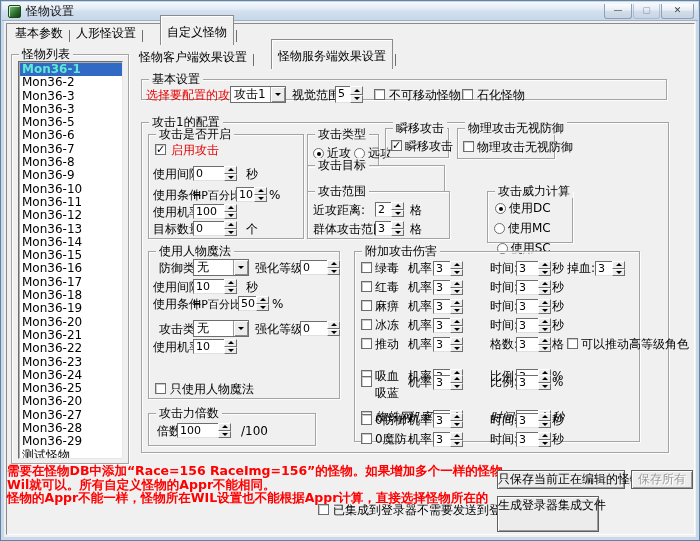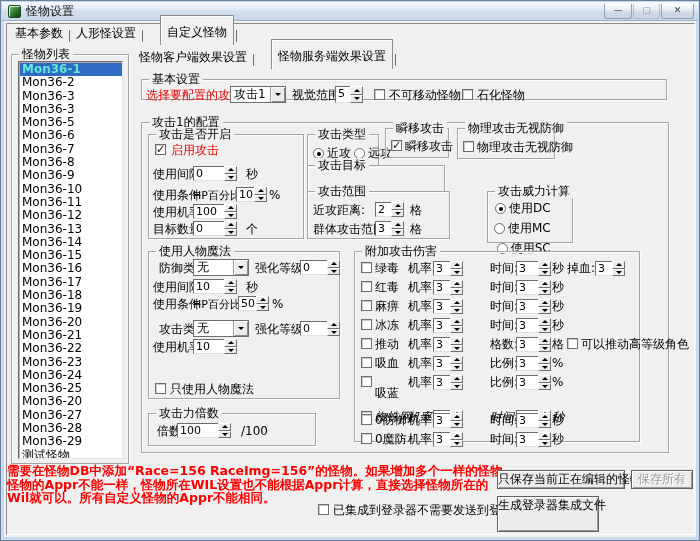--- a/index.html
+++ b/index.html
@@ -562,21 +562,21 @@
                 </span>
                 <span class="udb">
                   <i class="td"></i>
                 </span>
               </span>
             </span>
             <span class="t" style="left:197px;top:1px">格</span>
             <span class="cb" style="left:212px;top:1px"></span>
             <span class="t" style="left:226px;top:1px">可以推动高等级角色</span>
           </div>
-          <div class="dmg-row" style="top: 104px;">
+          <div class="dmg-row" style="top: 117px;">
             <span class="cb" style="left:6px;top:1px"></span>
             <span class="t" style="left:20px;top:1px">吸血</span>
             <span class="t" style="left:53px;top:1px">机率:</span>
             <span class="spin" style="left:78px;top:0;width:30px;height:15px">
               <span class="spin-v">3</span>
               <span class="ud">
                 <span class="udb">
                   <i class="tu"></i>
                 </span>
                 <span class="udb">
@@ -713,22 +713,22 @@
               </span>
             </span>
             <span class="t" style="left:197px;top:1px">秒</span>
           </div>
         </div>
     </div>
   </div>
 
   <div id="warning">
       <div>需要在怪物DB中添加“Race=156 RaceImg=156”的怪物。如果增加多个一样的怪物，</div>
+      <div>Wil就可以。所有自定义怪物的Appr不能相同。</div>
       <div>怪物的Appr不能一样，怪物所在WIL设置也不能根据Appr计算，直接选择怪物所在的</div>
-      <div>Wil就可以。所有自定义怪物的Appr不能相同。</div>
     </div>
   <span class="cb" style="left:317px;top:503px"></span>
   <span class="t" style="left:332px;top:503px">已集成到登录器不需要发送到登录器</span>
   <div class="btn" style="left:496px;top:469px;width:128px;height:19px">只保存当前正在编辑的怪物</div>
   <div class="btn dis" style="left:630px;top:469px;width:62px;height:19px">保存所有</div>
   <div class="btn" style="left:496px;top:495px;width:102px;height:36px">生成登录器集成文件</div>
 
 </div>
 
 </body></html>

